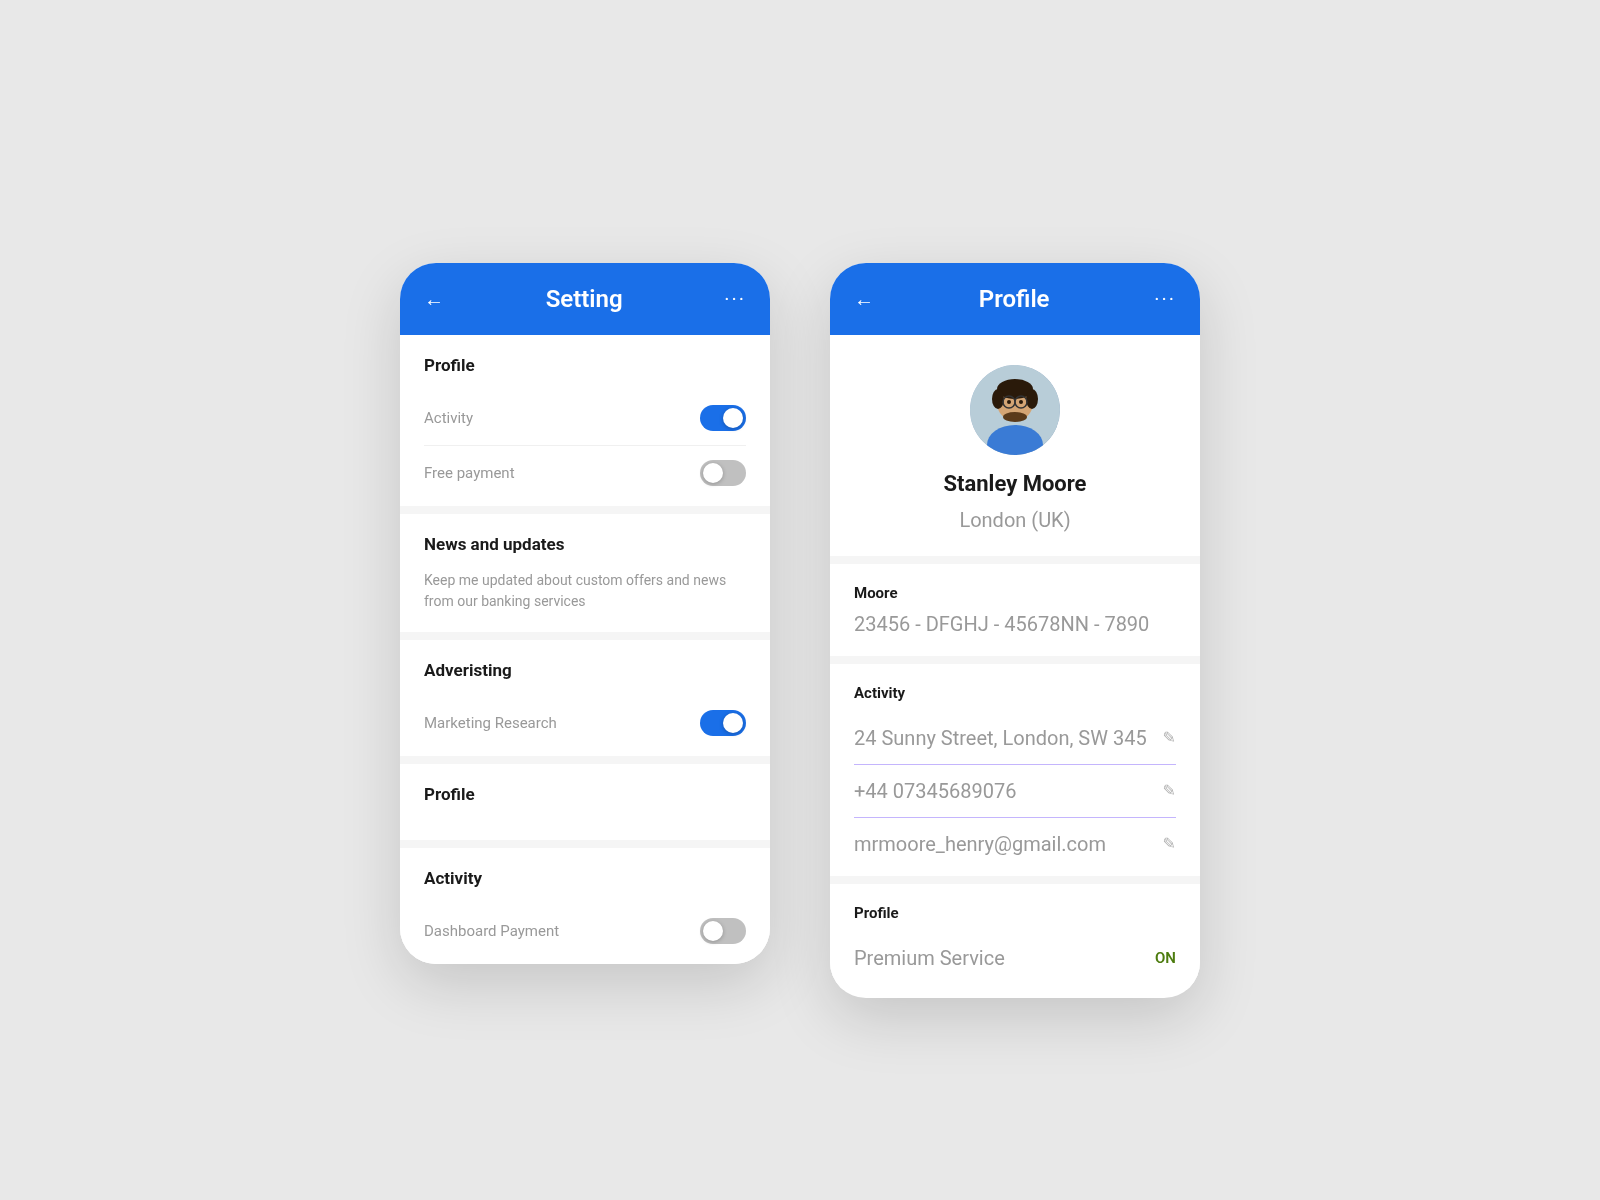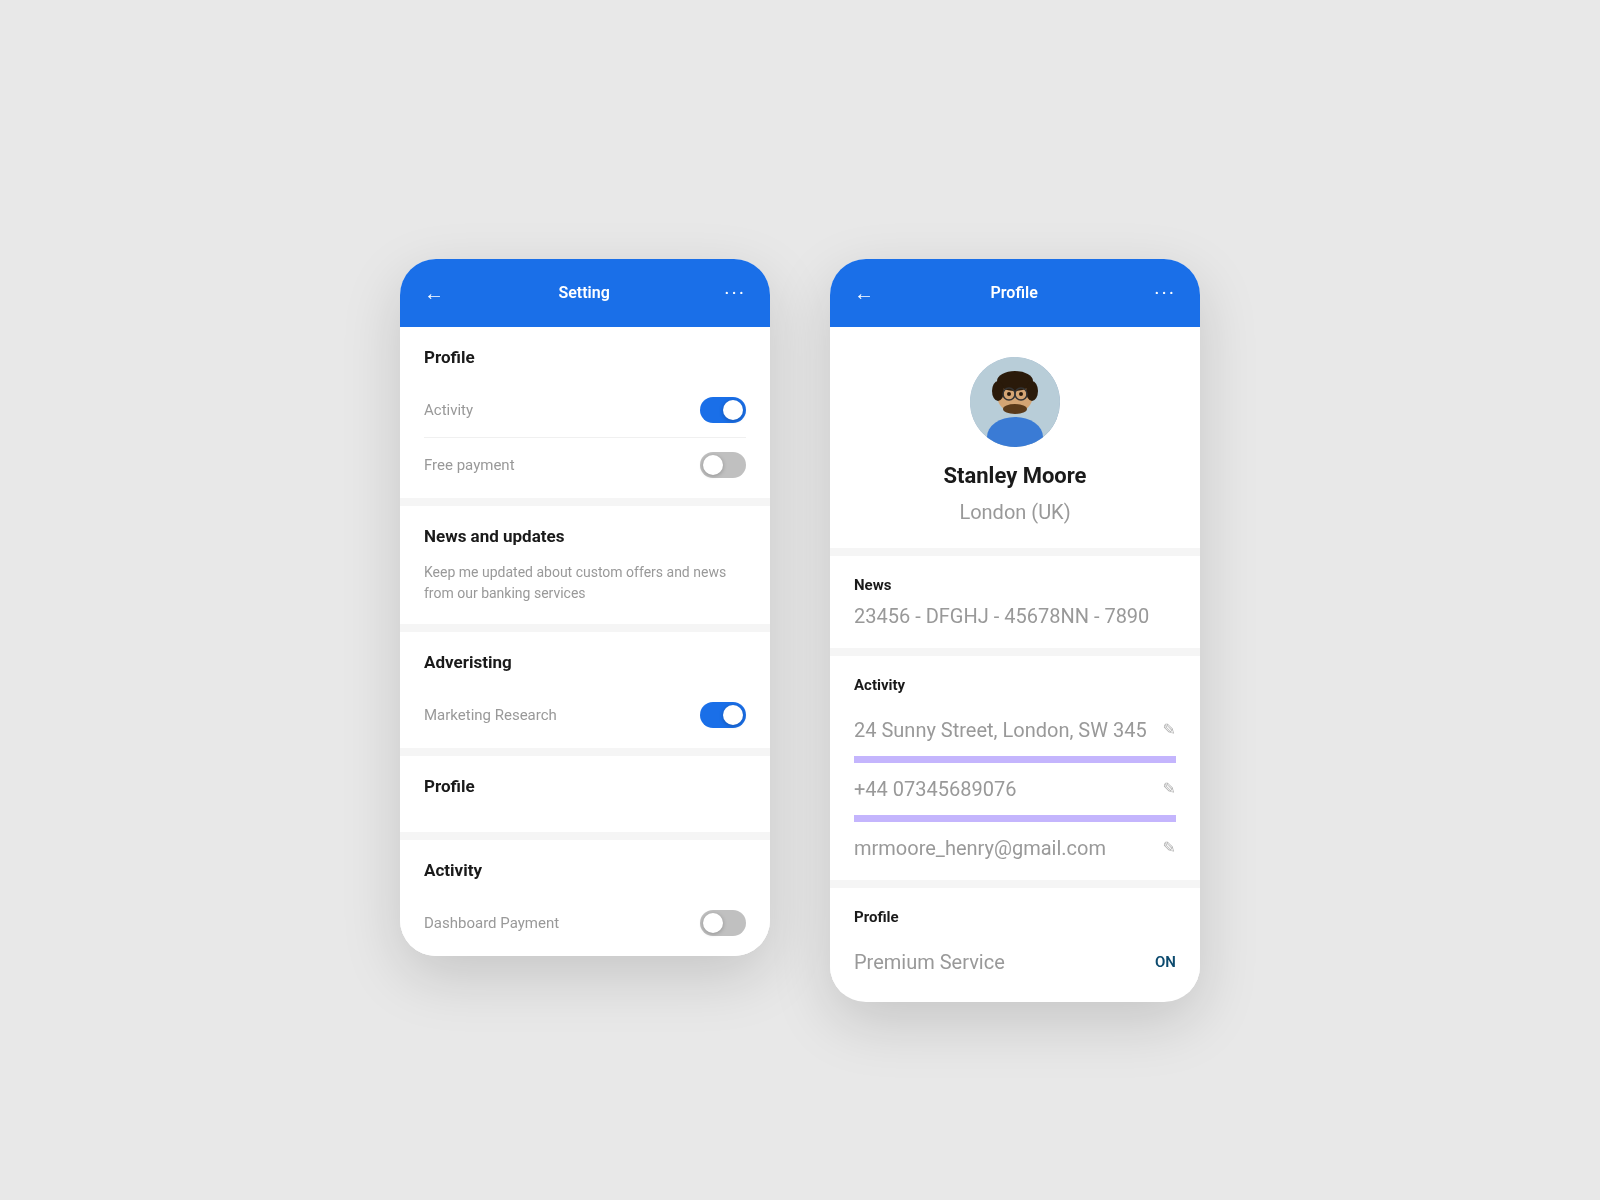--- a/index.html
+++ b/index.html
@@ -35,21 +35,21 @@
     .phone-header {
       background: #1a6fe8;
       padding: 22px 24px;
       display: flex;
       align-items: center;
       justify-content: space-between;
     }
 
     .phone-header .header-title {
       color: #ffffff;
-      font-size: 16px;
+      font-size: 24px;
       font-weight: 600;
     }
 
     .phone-header .header-back {
       color: #ffffff;
       font-size: 20px;
       cursor: pointer;
     }
 
     .phone-header .header-more {
@@ -210,36 +210,36 @@
     .info-value {
       font-size: 20px;
       color: #999999;
     }
 
     .info-row {
       display: flex;
       align-items: center;
       justify-content: space-between;
       padding: 14px 0;
-      border-bottom: 7px solid #c4b5fd;
+      border-bottom: 1px solid #c4b5fd;
     }
 
     .info-row:last-child {
       border-bottom: none;
       padding-bottom: 0;
     }
 
     .edit-icon {
       color: #b0b0b0;
       font-size: 16px;
       cursor: pointer;
     }
 
     .service-on {
-      color: #0c4a6e;
+      color: #4d7c0f;
       font-size: 15px;
       font-weight: 600;
       text-align: center;
     }
   </style>
 </head>
 <body>
 
 <div class="container">
 
@@ -338,21 +338,21 @@
 
             <circle cx="39" cy="37" r="2" fill="#2a1a0a"></circle>
             <circle cx="51" cy="37" r="2" fill="#2a1a0a"></circle>
           </svg>
         </div>
         <div class="profile-name">Stanley Moore</div>
         <div class="profile-location">London (UK)</div>
       </div>
 
       <div class="info-section">
-        <div class="info-title">News</div>
+        <div class="info-title">Moore</div>
         <div class="info-value">23456 - DFGHJ - 45678NN - 7890</div>
       </div>
 
       <div class="info-section">
         <div class="info-title">Activity</div>
         <div class="info-row">
           <span class="info-value">24 Sunny Street, London, SW 345</span>
           <span class="edit-icon">✎</span>
         </div>
         <div class="info-row">

